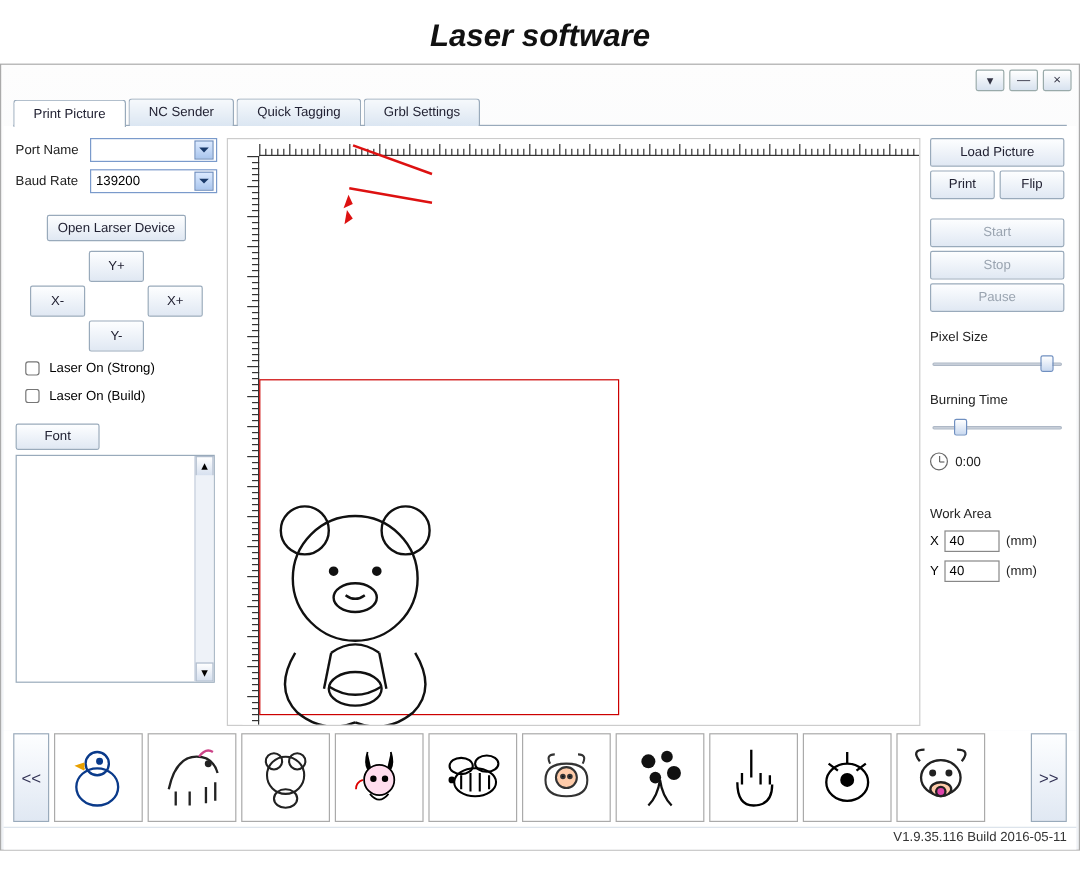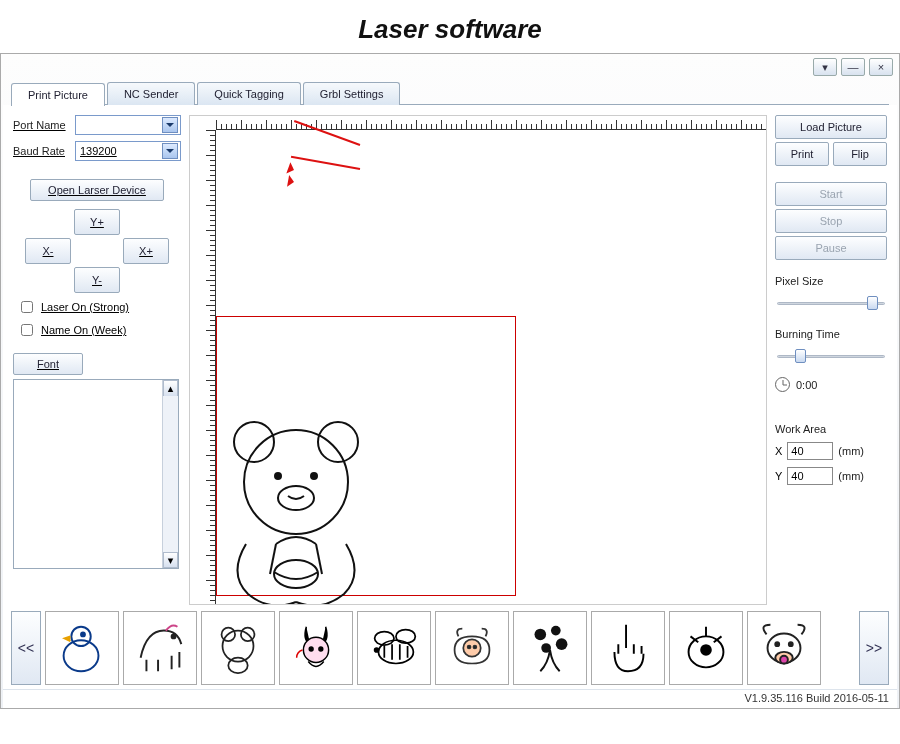--- a/index.html
+++ b/index.html
@@ -6,31 +6,31 @@
   body { margin:0; background:#fff;}
   .page-title { text-align:center; font-size:26px; font-weight:bold; font-style:italic; padding:14px 0 8px 0; color:#111;}
   .window-frame { width:900px; margin:0 auto; border:1px solid #aaa; background:linear-gradient(#fdfdfd,#eef1f5); position:relative;}
   .titlebar { height:26px; display:flex; justify-content:flex-end; align-items:center; padding-right:6px; gap:4px;}
   .titlebtn { width:24px; height:18px; border:1px solid #9aa; background:linear-gradient(#fff,#d8e2ef); border-radius:2px; display:flex; align-items:center; justify-content:center; cursor:pointer; font-size:11px; color:#334;}
   .tabs { display:flex; margin:2px 0 0 10px;}
   .tab { padding:5px 16px; border:1px solid #9ab; background:linear-gradient(#f6f9fc,#dbe6f2); border-bottom:none; margin-right:2px; border-radius:3px 3px 0 0; cursor:pointer; color:#223;}
   .tab.active { background:#fff; font-weight:normal; position:relative; top:1px;}
   .tabbar-border { border-bottom:1px solid #9ab; margin:-1px 10px 0 10px;}
   .content { display:flex; padding:10px 10px 4px 10px; gap:8px; background:#fff; margin:0 2px;}
-  .leftcol { width:168px; display:flex; flex-direction:column;text-decoration:underline;}
+  .leftcol { width:168px; display:flex; flex-direction:column;}
   .rightcol { width:112px; display:flex; flex-direction:column; gap:3px;}
   .canvas-area { flex:1; position:relative; background:#fff; border:1px solid #ccc; height:490px; overflow:hidden;}
   
   .row { display:flex; align-items:center; margin-bottom:6px;}
   .lbl { width:62px; color:#222;}
   .combo { flex:1; height:20px; border:1px solid #7a9acb; background:#fff; display:flex; align-items:center; padding:0 2px 0 4px; position:relative;}
   .combo .arrow { width:16px; height:16px; background:linear-gradient(#dceaff,#aac6ee); border:1px solid #6f8fc0; margin-left:auto; display:flex; align-items:center; justify-content:center;}
   .combo .arrow::after{content:"";border:4px solid transparent;border-top-color:#1a3a6a; margin-top:3px;}
   .btn { border:1px solid #9ab; background:linear-gradient(#fdfeff,#e0e8f3); padding:4px 6px; border-radius:2px; cursor:pointer; text-align:center; color:#223; }
-  .btn-wide { width:134px; margin:12px auto 8px;}
+  .btn-wide { width:116px; margin:12px auto 8px;}
   .jog { display:grid; grid-template-columns:46px 46px 46px; grid-template-rows:26px 26px 26px; gap:3px; justify-content:center;}
   .jog .btn{padding:0;display:flex;align-items:center;justify-content:center;}
   .check { display:flex; align-items:center; gap:5px; margin:5px 0 0 4px;}
   .check input{width:12px;height:12px;}
   .font-btn { width:70px; margin:14px 0 4px 0;}
   .textarea { width:166px; height:190px; border:1px solid #9ab; background:#fff; position:relative;}
   .textarea .scroll { position:absolute; right:0; top:0; bottom:0; width:16px; background:#eef2f8; border-left:1px solid #c7d0dc;}
   .textarea .scroll .sbtn{height:16px;border:1px solid #b0bccd;background:linear-gradient(#fff,#d6e0ef);display:flex;align-items:center;justify-content:center;}
   .textarea .scroll .sbtn.top{border-bottom:none;}
   .textarea .scroll .sbtn.bot{position:absolute;bottom:0;left:0;right:0;}
@@ -125,21 +125,21 @@
         <div class="btn">Y-</div>
         <div></div>
       </div>
 
       <label class="check">
         <input type="checkbox" style="">
         <span>Laser On (Strong)</span>
       </label>
       <label class="check">
         <input type="checkbox" style="">
-        <span>Name On (Week)</span>
+        <span>Laser On (Build)</span>
       </label>
 
       <div class="btn font-btn">Font</div>
 
       <div class="textarea">
         <span></span>
         <div class="scroll">
           <div class="sbtn top">▴</div>
           <div class="sbtn bot">▾</div>
         </div>

